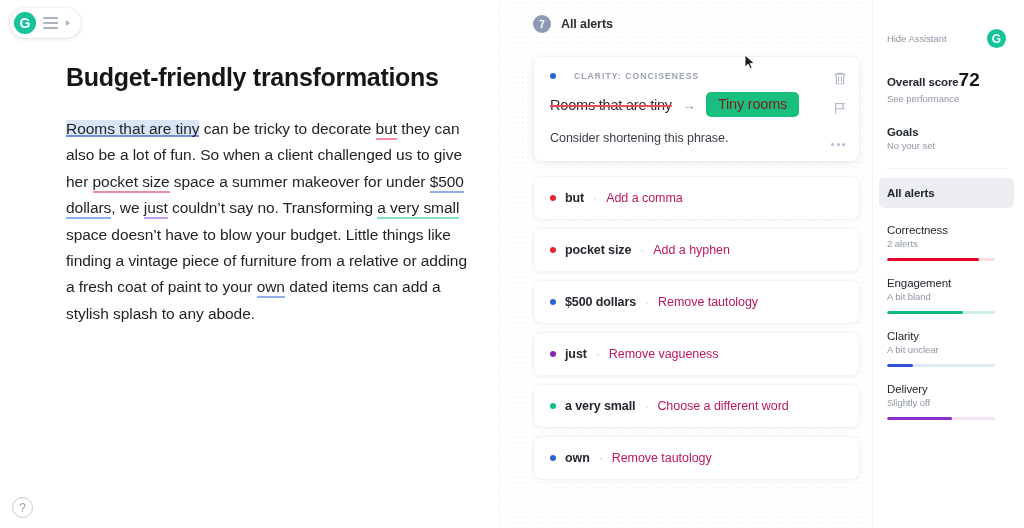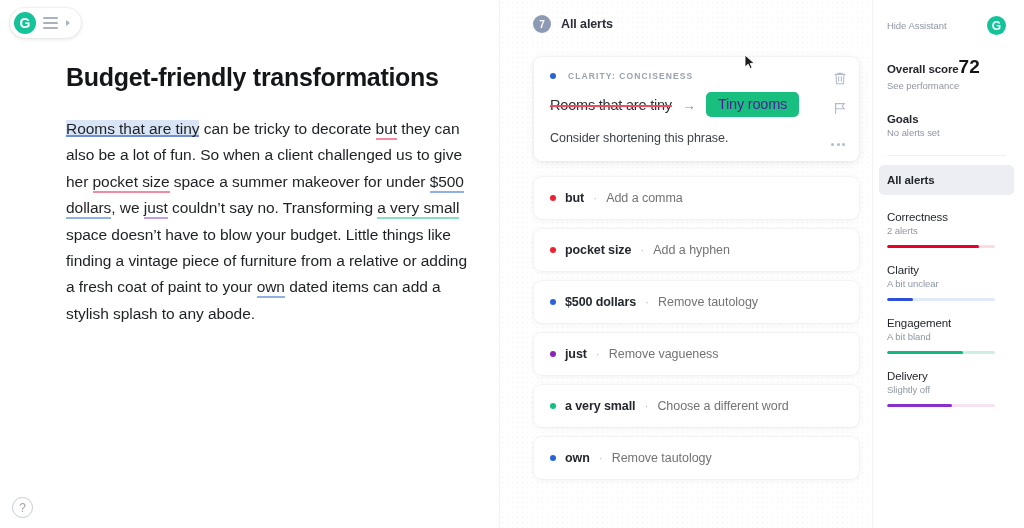--- a/index.html
+++ b/index.html
@@ -92,56 +92,56 @@
   .alerts-head-label { font-size: 12.5px; font-weight: 700; color: #2b2f36; letter-spacing: -0.1px; }
 
   .card-stack { padding: 16px 14px 0 22px; }
 
   
   .card-expanded {
     position: relative; background: #ffffff; border-radius: 8px;
     margin: 8px 0 16px 12px; padding: 14px 16px 16px 16px; width: 325px;
     box-shadow: 0 2px 9px rgba(40,50,70,.10), 0 0 0 1px rgba(40,50,70,.03);
   }
-  .card-cat { display: flex; align-items: center; gap: 12px; margin-bottom: 11px; }
+  .card-cat { display: flex; align-items: center; gap: 18px; margin-bottom: 11px; }
   .dot { width: 6px; height: 6px; border-radius: 50%; flex: 0 0 auto; }
   .card-cat-label {
     font-size: 8.5px; font-weight: 700; letter-spacing: 1.1px;
     color: #9aa1ae; text-transform: uppercase;
   }
   .card-sugg { display: flex; align-items: center; gap: 10px; margin-bottom: 14px; }
   .strike {
     font-size: 14.5px; color: #2b2f36; text-decoration: line-through;
     text-decoration-color: #ef4c5d; text-decoration-thickness: 1.5px; letter-spacing: -0.2px;
   }
   .arrow { color: #8d94a3; font-size: 14px; }
   .pill-green {
-    background: #18bf7f; color: #4c1d95; font-size: 14.5px; font-weight: 400;
+    background: #18bf7f; color: #7f1d1d; font-size: 14.5px; font-weight: 400;
     padding: 4px 12px 5px; border-radius: 5px; letter-spacing: -0.2px;
   }
   .card-note { font-size: 12.5px; color: #3b4049; letter-spacing: -0.05px; }
   .card-actions { position: absolute; right: 12px; top: 14px; display: flex; flex-direction: column; align-items: center; gap: 15px; }
   .icon-btn { color: #b3bacb; display: flex; align-items: center; justify-content: center; }
   .dots-btn { position: absolute; right: 14px; bottom: 15px; display: flex; gap: 2.5px; }
   .dots-btn i { width: 3px; height: 3px; border-radius: 50%; background: #b3bacb; display: block; }
 
   
   .card-row {
     background: #ffffff; border-radius: 8px; width: 325px;
     margin: 0 0 10px 12px; padding: 14px 16px; display: flex; align-items: center; gap: 9px;
     box-shadow: 0 1px 6px rgba(40,50,70,.075), 0 0 0 1px rgba(40,50,70,.028);
   }
   .row-term { font-size: 12.5px; font-weight: 700; color: #23272e; letter-spacing: -0.1px; }
   .row-sep { font-size: 12px; color: #b8bec9; }
-  .row-action { font-size: 12.5px; color: #737373; letter-spacing: -0.05px; }
+  .row-action { font-size: 12.5px; color: #be185d; letter-spacing: -0.05px; }
 
   
   .side {
     position: relative; width: 148px; height: 528px; background: #ffffff; z-index: 2;
-    padding: 0 12px; border-left: 1px solid #f1f3f5;
+    padding: 13px 12px; border-left: 1px solid #f1f3f5;
   }
   .side-top { display: flex; align-items: center; justify-content: space-between; padding: 16px 2px 0 2px; }
   .hide-assist { font-size: 9.5px; color: #8f96a3; letter-spacing: -0.05px; }
   .g-circle-sm {
     width: 19px; height: 19px; border-radius: 50%; background: #15c39a; color: #fff;
     font-size: 12px; font-weight: 700; display: flex; align-items: center; justify-content: center;
   }
   .score-row { display: flex; align-items: baseline; justify-content: flex-start; margin: 21px 2px 0; }
   .score-label { font-size: 11.5px; font-weight: 700; color: #23272e; letter-spacing: -0.1px; }
   .score-val { font-size: 19px; font-weight: 700; color: #14161a; }
@@ -282,47 +282,47 @@
     </div>
 
     <div class="score-row">
       <span class="score-label">Overall score</span>
       <span class="score-val">72</span>
     </div>
     <div class="sub">See performance</div>
 
     <div class="goals-blk">
       <div class="goals-title">Goals</div>
-      <div class="sub" style="margin-left:0;">No alerts set</div>
+      <div class="sub" style="margin-left:0;">No your set</div>
     </div>
 
     <div class="divider"></div>
 
     <div class="all-alerts-item">All alerts</div>
 
     <div id="metrics">
         <div class="metric">
           <div class="metric-title">Correctness</div>
           <div class="metric-sub">2 alerts</div>
           <div class="bar" style="background: rgb(251, 221, 227);">
             <span style="width: 85%; background: rgb(232, 0, 42);"></span>
           </div>
         </div>
         <div class="metric">
+          <div class="metric-title">Engagement</div>
+          <div class="metric-sub">A bit bland</div>
+          <div class="bar" style="background: rgb(206, 240, 226);">
+            <span style="width: 70%; background: rgb(17, 185, 129);"></span>
+          </div>
+        </div>
+        <div class="metric">
           <div class="metric-title">Clarity</div>
           <div class="metric-sub">A bit unclear</div>
           <div class="bar" style="background: rgb(224, 234, 248);">
             <span style="width: 24%; background: rgb(47, 79, 214);"></span>
-          </div>
-        </div>
-        <div class="metric">
-          <div class="metric-title">Engagement</div>
-          <div class="metric-sub">A bit bland</div>
-          <div class="bar" style="background: rgb(206, 240, 226);">
-            <span style="width: 70%; background: rgb(17, 185, 129);"></span>
           </div>
         </div>
         <div class="metric">
           <div class="metric-title">Delivery</div>
           <div class="metric-sub">Slightly off</div>
           <div class="bar" style="background: rgb(246, 226, 243);">
             <span style="width: 60%; background: rgb(139, 47, 201);"></span>
           </div>
         </div>
       </div>

